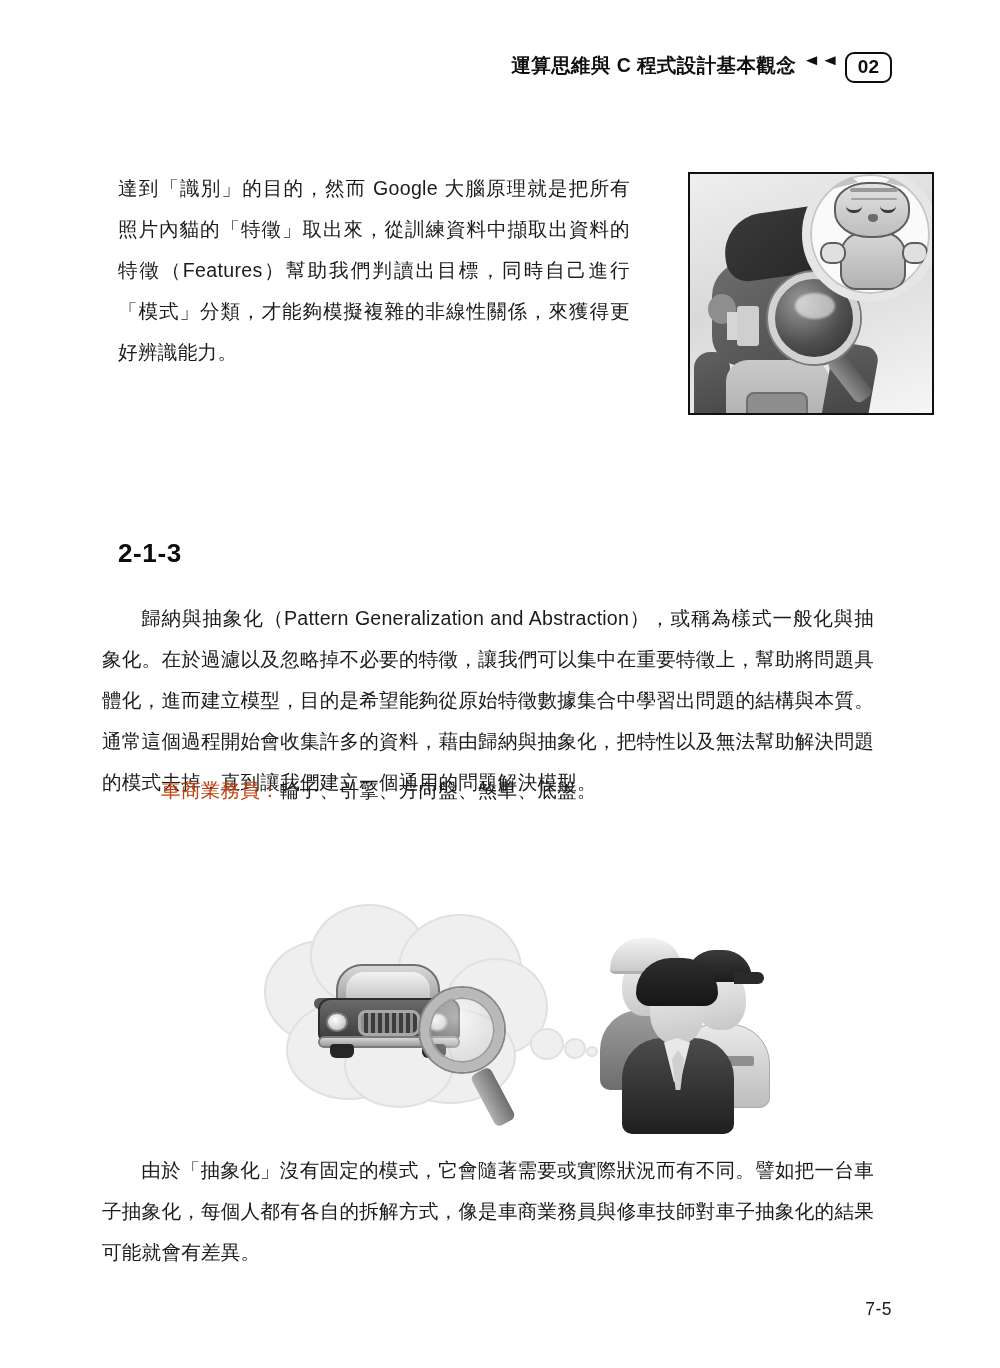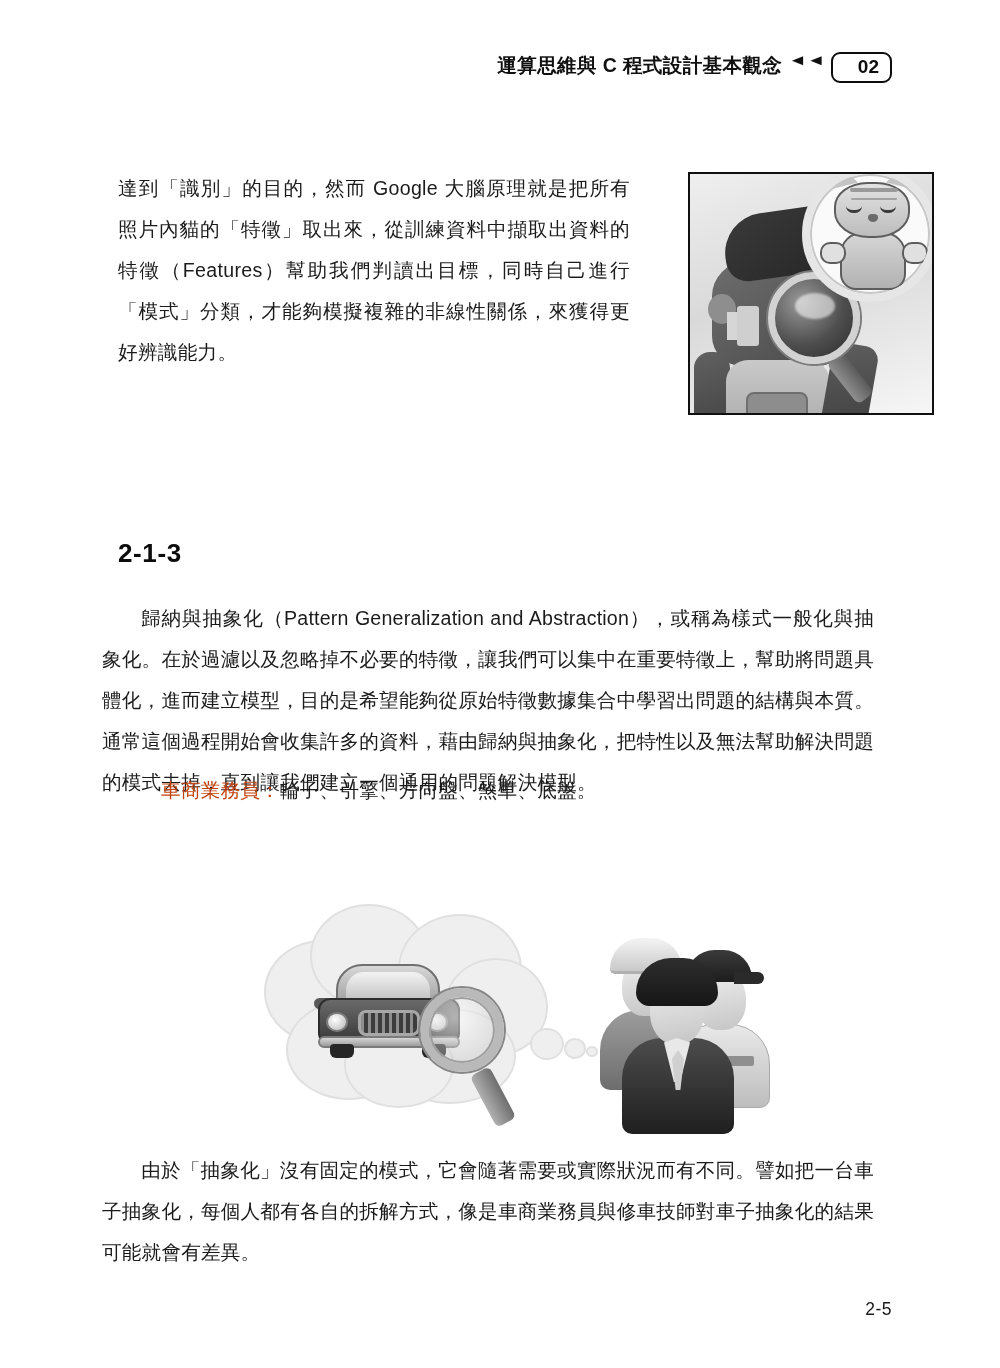--- a/index.html
+++ b/index.html
@@ -32,21 +32,21 @@
   .header-arrow {
     font-size: 15px;
     line-height: 1;
     color: #101010;
     transform: scaleX(1.25);
     margin: 0 1px 0 2px;
   }
   .chapter-badge {
     border: 2px solid #0d0d0d;
     border-radius: 9px;
-    padding: 2px 11px 3px 25px;
+    padding: 2px 11px 3px 11px;
     font-size: 19px;
     font-weight: 700;
     line-height: 1.15;
     color: #0d0d0d;
     background: #fff;
   }
 
   .body-text {
     font-size: 19.6px;
     line-height: 41px;
@@ -554,13 +554,13 @@
       <div class="p-head"></div>
       <div class="hair"></div>
       <div class="collar"></div>
       <div class="tie"></div>
     </div>
   </div>
 </div>
 
 <p class="para-block body-text indent" style="top:1130px;">由於「抽象化」沒有固定的模式，它會隨著需要或實際狀況而有不同。譬如把一台車子抽象化，每個人都有各自的拆解方式，像是車商業務員與修車技師對車子抽象化的結果可能就會有差異。</p>
 
-<div class="folio">2-5</div>
+<div class="folio">7-5</div>
 
 </body></html>

